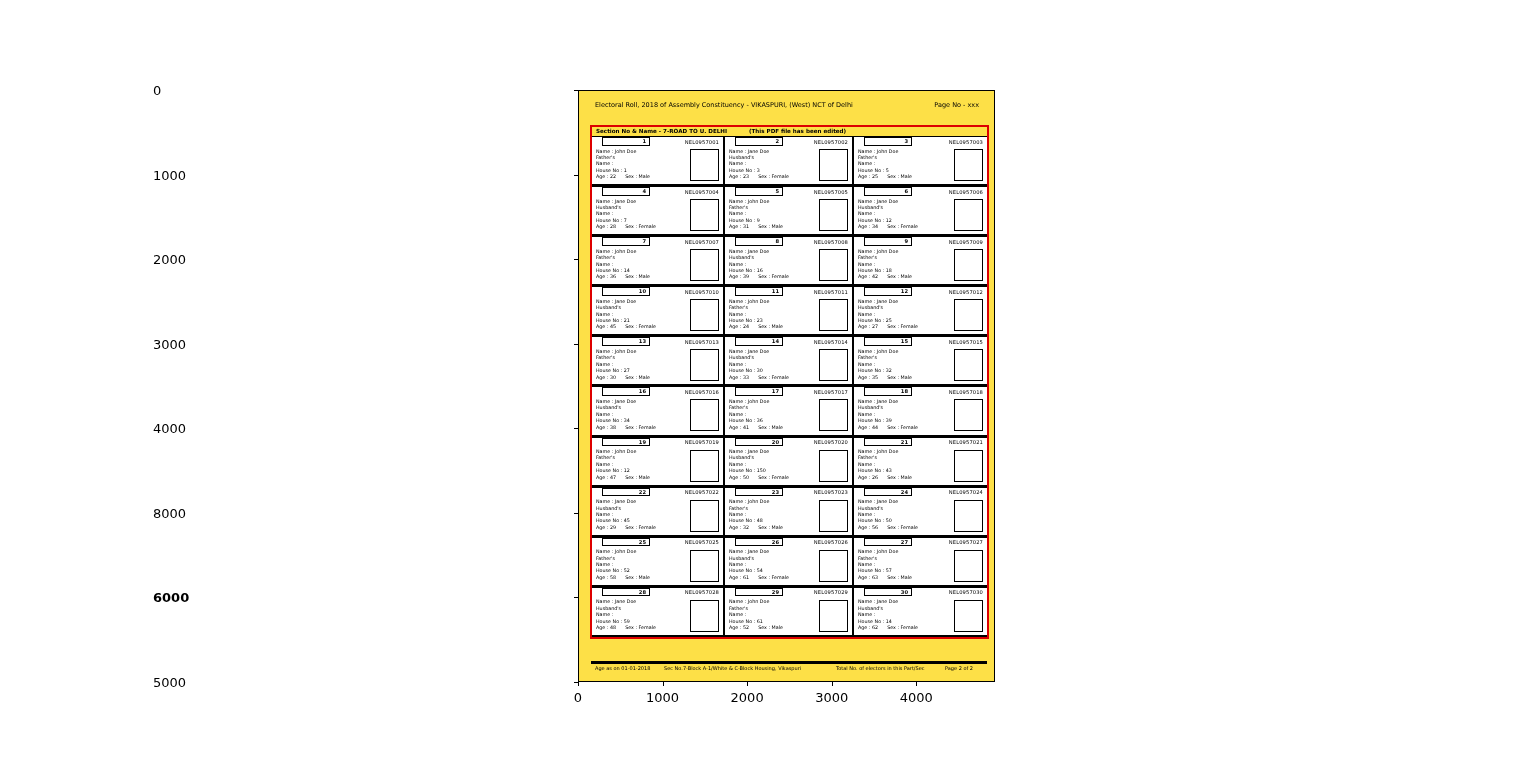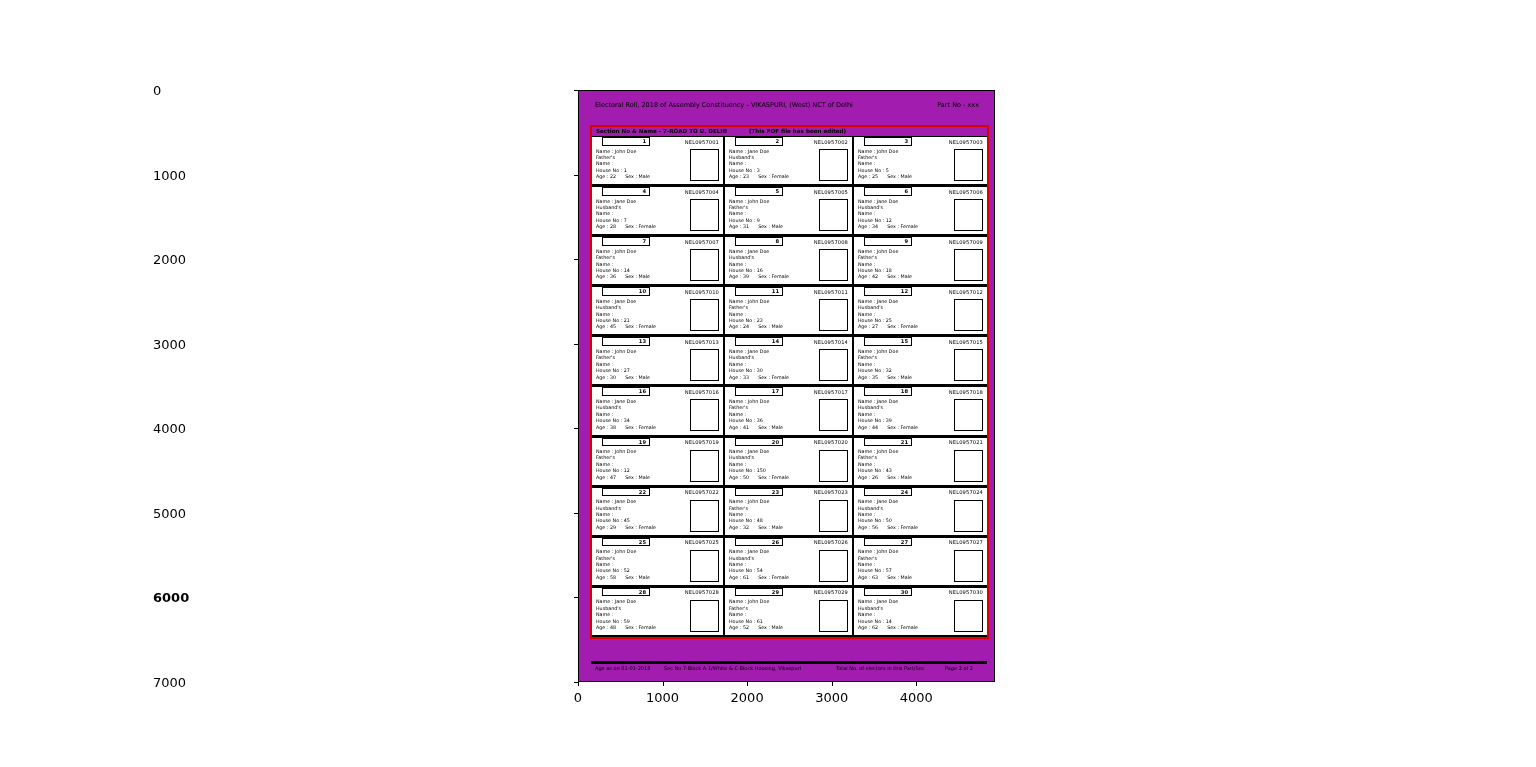--- a/index.html
+++ b/index.html
@@ -2,21 +2,21 @@
 <html><head>
 <meta charset="utf-8">
 <style>
   * { margin:0; padding:0; box-sizing:border-box; }
   html,body { width:1536px; height:767px; background:#ffffff; overflow:hidden;
               font-family:"DejaVu Sans", sans-serif; color:#000; }
 
   
   .figure { position:absolute; left:578px; top:90px; width:417px; height:592px; }
   .plot-area { position:absolute; left:0; top:0; width:100%; height:100%;
-               border:1px solid #000; background:#a21caf; }
+               border:1px solid #000; background:#fde047; }
   .ytick-label { position:absolute; right:10px; transform:translateY(-50%);
                  font-size:13px; white-space:nowrap; }
   .xtick-label { position:absolute; top:600px; transform:translateX(-50%);
                  font-size:13px; white-space:nowrap; }
   .ytick-mark { position:absolute; width:4px; height:1px; background:#000; left:-4px; }
   .xtick-mark { position:absolute; width:1px; height:4px; background:#000; top:592px; }
 
   
   .page { position:absolute; left:0; top:0; width:100%; height:100%; overflow:hidden; }
   .page-header { position:absolute; top:10px; left:16px; right:15px;
@@ -61,46 +61,46 @@
       <div class="ytick-label" style="top: 0px; position: absolute; left: -9px; transform: translate(-100%, -50%);">0</div>
       <div class="ytick-mark" style="top: 0px;"></div>
       <div class="ytick-label" style="top: 84.5714px; position: absolute; left: -9px; transform: translate(-100%, -50%);">1000</div>
       <div class="ytick-mark" style="top: 84.5714px;"></div>
       <div class="ytick-label" style="top: 169.143px; position: absolute; left: -9px; transform: translate(-100%, -50%);">2000</div>
       <div class="ytick-mark" style="top: 169.143px;"></div>
       <div class="ytick-label" style="top: 253.714px; position: absolute; left: -9px; transform: translate(-100%, -50%);">3000</div>
       <div class="ytick-mark" style="top: 253.714px;"></div>
       <div class="ytick-label" style="top: 338.286px; position: absolute; left: -9px; transform: translate(-100%, -50%);">4000</div>
       <div class="ytick-mark" style="top: 338.286px;"></div>
-      <div class="ytick-label" style="top: 422.857px; position: absolute; left: -9px; transform: translate(-100%, -50%);">5000</div>
+      <div class="ytick-label" style="top: 422.857px; position: absolute; left: -9px; transform: translate(-100%, -50%);">8000</div>
       <div class="ytick-mark" style="top: 422.857px;"></div>
       <div class="ytick-label" style="top: 507.429px; position: absolute; left: -9px; transform: translate(-100%, -50%); font-weight: bold;">6000</div>
       <div class="ytick-mark" style="top: 507.429px;"></div>
-      <div class="ytick-label" style="top: 592px; position: absolute; left: -9px; transform: translate(-100%, -50%);">7000</div>
+      <div class="ytick-label" style="top: 592px; position: absolute; left: -9px; transform: translate(-100%, -50%);">5000</div>
       <div class="ytick-mark" style="top: 592px;"></div>
     </div>
   <div id="xticks">
       <div class="xtick-label" style="left: 0px;">0</div>
       <div class="xtick-mark" style="left: 0px;"></div>
       <div class="xtick-label" style="left: 84.57px;">1000</div>
       <div class="xtick-mark" style="left: 84.57px;"></div>
       <div class="xtick-label" style="left: 169.14px;">2000</div>
       <div class="xtick-mark" style="left: 169.14px;"></div>
       <div class="xtick-label" style="left: 253.71px;">3000</div>
       <div class="xtick-mark" style="left: 253.71px;"></div>
       <div class="xtick-label" style="left: 338.28px;">4000</div>
       <div class="xtick-mark" style="left: 338.28px;"></div>
     </div>
 
   <div class="plot-area">
     <div class="page">
 
       <div class="page-header">
         <span>Electoral Roll, 2018 of Assembly Constituency - VIKASPURI, (West) NCT of Delhi</span>
-        <span>Part No - xxx</span>
+        <span>Page No - xxx</span>
       </div>
 
       <div class="section-row">
         <span class="section-name">Section No &amp; Name - 7-ROAD TO U. DELHI</span>
         <span class="edited-note">(This PDF file has been edited)</span>
       </div>
 
       <div class="grid" id="card-grid">
   <div class="card">
     <div class="serial-box">1</div>

